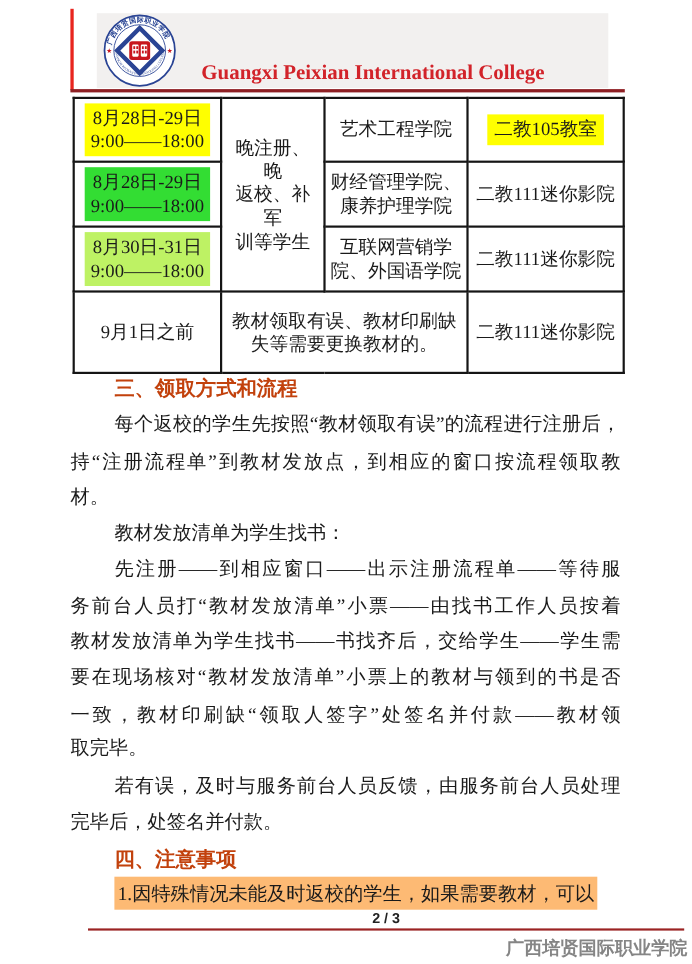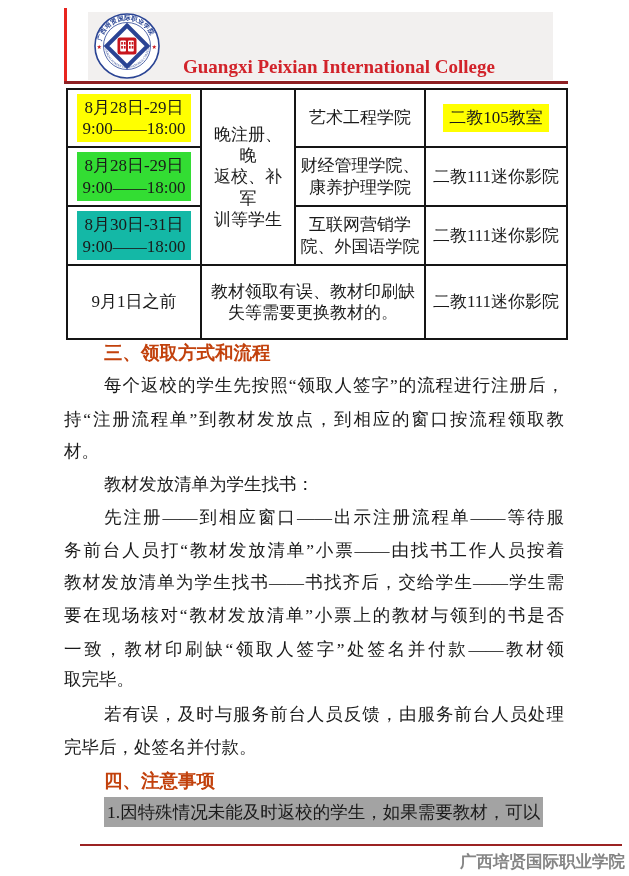--- a/index.html
+++ b/index.html
@@ -19,29 +19,29 @@
   
   .sched{position:absolute;left:66px;top:88px;border-collapse:collapse;table-layout:fixed;}
   .sched td{border:2px solid #151515;text-align:center;vertical-align:middle;
             font-size:17px;line-height:1.25;padding:2px 4px;}
   .c1{width:124px;} .c2{width:84px;} .c3{width:120px;} .c4{width:132px;}
   .r1{height:58px;} .r2{height:59px;} .r3{height:59px;} .r4{height:74px;padding-left:32px;}
   .pre{white-space:pre-line;}
   .hl{display:inline-block;padding:3px 6px;}
   .hl-y{background:#ffff00;}
   .hl-g{background:#33dd33;}
-  .hl-c{background:#14b8a6;}
+  .hl-c{background:#bef264;}
 
   
   .bodytext{position:absolute;left:64px;top:0;width:500px;}
   .ln{position:absolute;left:0;right:0;font-size:17.5px;line-height:23px;white-space:nowrap;}
   .just{text-align:justify;text-align-last:justify;white-space:normal;}
   .ind{padding-left:40px;}
   .head{font-family:"Liberation Sans",sans-serif;font-weight:bold;font-size:18.5px;color:#c2410c;}
-  .ylw{background:#a3a3a3;padding:5px 3px;}
+  .ylw{background:#fdba74;padding:5px 3px;}
 
   
   .footer-line{position:absolute;left:80px;top:844px;width:542px;height:2px;background:#9b2323;}
   .page-num{position:absolute;left:80px;top:827px;width:542px;text-align:center;
             font-family:"Liberation Sans",sans-serif;font-size:13px;font-weight:bold;color:#222;}
   .watermark{position:absolute;right:4px;top:851px;font-family:"Liberation Sans",sans-serif;
              font-size:16.5px;font-weight:600;color:#858585;}
 </style>
 </head>
 <body>
@@ -125,32 +125,33 @@
       <td class="c1">9月1日之前</td>
       <td class="pre" colspan="2">教材领取有误、教材印刷缺
 失等需要更换教材的。</td>
       <td class="c4">二教111迷你影院</td>
     </tr>
   </tbody>
     </table>
 
   <div class="bodytext">
     <div class="ln head ind" style="top:341px">三、领取方式和流程</div>
-    <div class="ln just ind" style="top:374px">每个返校的学生先按照“领取人签字”的流程进行注册后，</div>
+    <div class="ln just ind" style="top:374px">每个返校的学生先按照“教材领取有误”的流程进行注册后，</div>
     <div class="ln just" style="top:408px">持“注册流程单”到教材发放点，到相应的窗口按流程领取教</div>
     <div class="ln" style="top:440px">材。</div>
     <div class="ln ind" style="top:473px">教材发放清单为学生找书：</div>
     <div class="ln just ind" style="top:506px">先注册——到相应窗口——出示注册流程单——等待服</div>
     <div class="ln just" style="top:539px">务前台人员打“教材发放清单”小票——由找书工作人员按着</div>
     <div class="ln just" style="top:571px">教材发放清单为学生找书——书找齐后，交给学生——学生需</div>
     <div class="ln just" style="top:604px">要在现场核对“教材发放清单”小票上的教材与领到的书是否</div>
     <div class="ln just" style="top:638px">一致，教材印刷缺“领取人签字”处签名并付款——教材领</div>
     <div class="ln" style="top:668px">取完毕。</div>
     <div class="ln just ind" style="top:703px">若有误，及时与服务前台人员反馈，由服务前台人员处理</div>
     <div class="ln" style="top:736px">完毕后，处签名并付款。</div>
     <div class="ln head ind" style="top:769px">四、注意事项</div>
     <div class="ln ind" style="top:801px"><span class="ylw">1.因特殊情况未能及时返校的学生，如果需要教材，可以</span></div>
   </div>
 
+  <div class="page-num">2 / 3</div>
   <div class="footer-line"></div>
   <div class="watermark">广西培贤国际职业学院</div>
 
 </div>
 
 </body></html>

